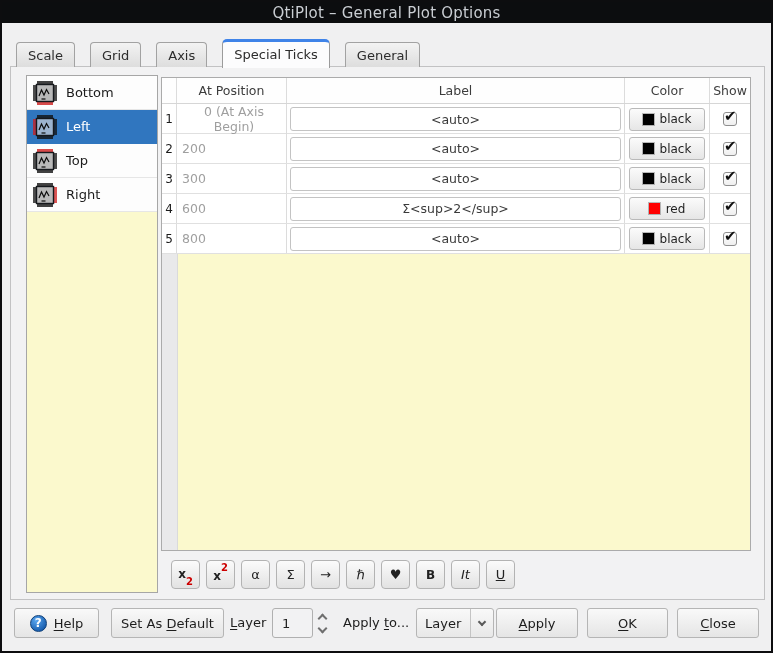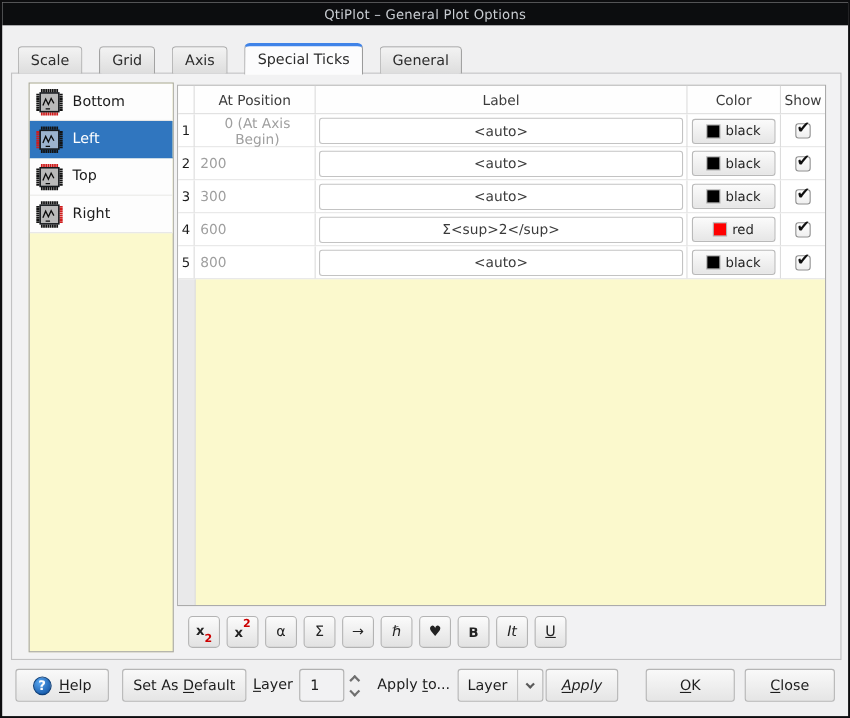--- a/index.html
+++ b/index.html
@@ -5,21 +5,21 @@
   html,body{margin:0;padding:0;background:#d8d8d8;}
   .window{
     position:relative;width:773px;height:653px;box-sizing:border-box;
     background:#f0f0f1;border:2px solid #0d0d0f;overflow:hidden;
     font-family:"DejaVu Sans",sans-serif;color:#1c1c1c;
   }
   
   .titlebar{
     position:absolute;left:0;top:0;width:100%;height:21px;background:#0c0d0f;
     display:flex;align-items:center;justify-content:center;
-    font-size:12px;color:#c9cdd2;letter-spacing:.2px;
+    font-size:15px;color:#c9cdd2;letter-spacing:.2px;
   }
   
   .tabbar{position:absolute;left:14px;top:36px;display:flex;align-items:flex-end;z-index:5;height:29px;}
   .tab{
     height:25px;line-height:25px;padding:0 11px;margin-right:15px;font-size:13px;color:#2c2c2c;
     background:linear-gradient(#f3f3f3,#dddddd);border:1px solid #a2a2a2;border-bottom:none;
     border-radius:4px 4px 0 0;cursor:default;box-sizing:border-box;
   }
   .tab.active{
     height:29px;line-height:26px;background:#fcfcfd;border:1px solid #9b9b9b;border-bottom:none;
@@ -359,21 +359,21 @@
       <span class="chev down"></span>
     </div>
   </div>
   <span class="flabel" style="left:341px;"><span>A</span><span>p</span><span>p</span><span>l</span><span>y</span><span> </span><u>t</u><span>o</span><span>.</span><span>.</span><span>.</span></span>
   <div class="combo">
     <span class="combo-text">Layer</span>
     <span class="combo-arrow">
         <span class="chev down" style="margin-top:-2px;"></span>
       </span>
   </div>
-  <div class="pushbtn" style="left:494px;width:66px;font-style:italic;">
+  <div class="pushbtn" style="left:494px;width:82px;">
     <span><u>A</u><span>p</span><span>p</span><span>l</span><span>y</span></span>
   </div>
   <div class="pushbtn" style="left:585px;width:81px;">
     <span><u>O</u><span>K</span></span>
   </div>
   <div class="pushbtn" style="left:675px;width:82px;">
     <span><u>C</u><span>l</span><span>o</span><span>s</span><span>e</span></span>
   </div>
 
 </div>

